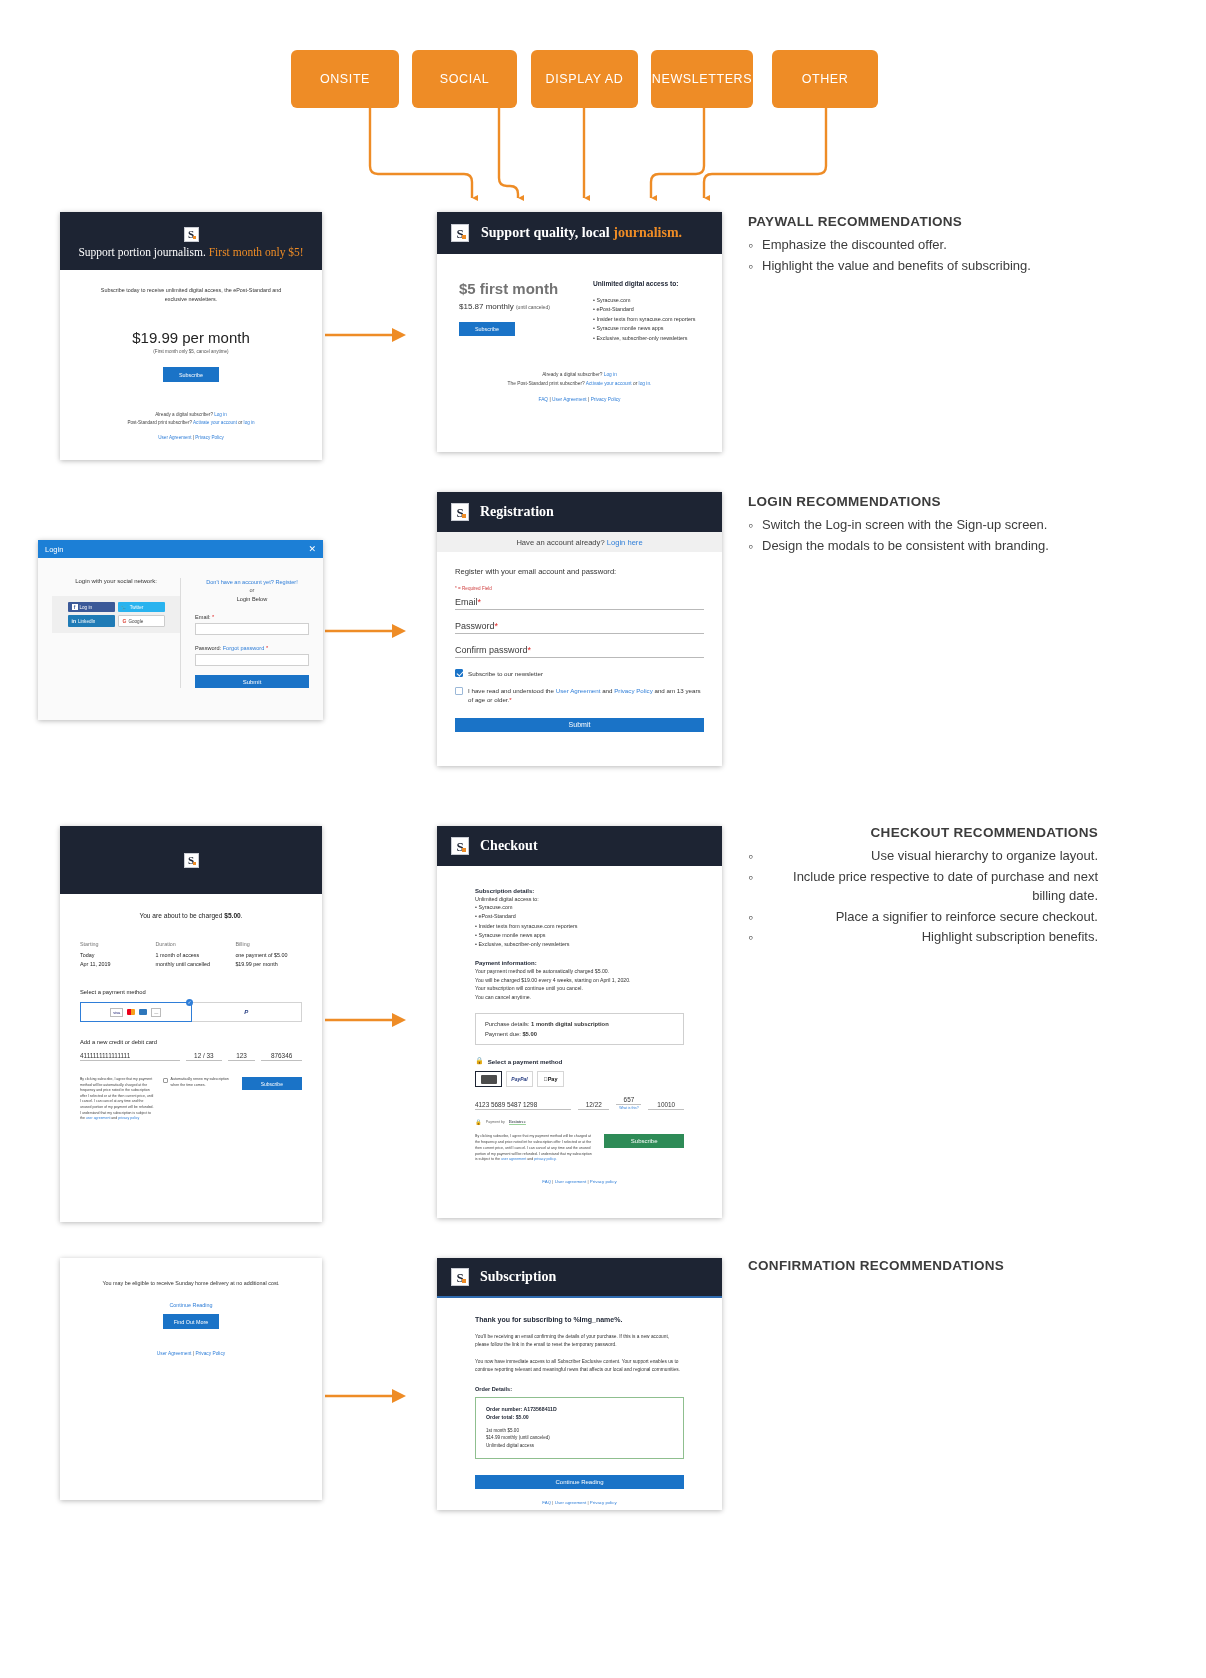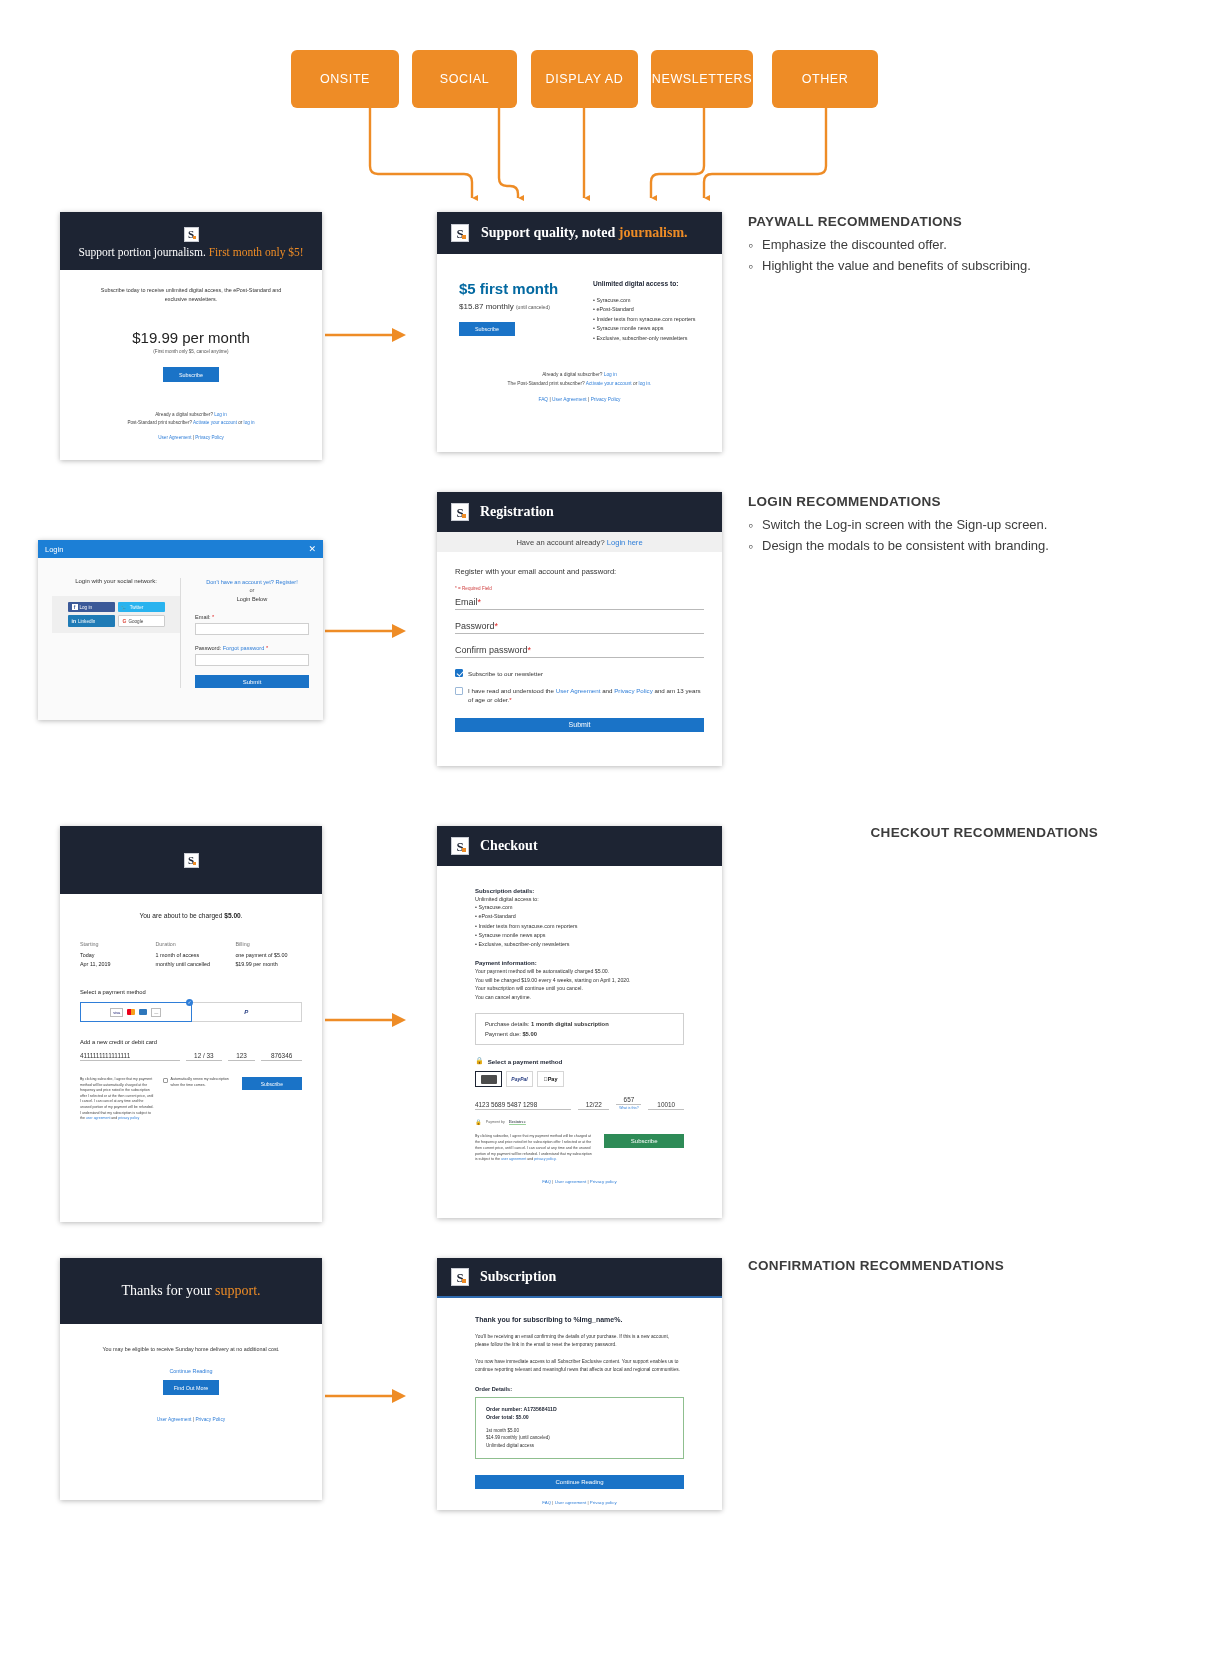--- a/index.html
+++ b/index.html
@@ -227,26 +227,26 @@
     </div>
   </div>
 
   <div class="screen" id="paywall-new">
     <div class="navy hdr">
       <div class="logo-tile" style="width:18px;height:18px;">
         <span class="s" style="font-size:13px;">S</span>
         <span class="dot" style="width:4px;height:4px;right:2px;bottom:2px;"></span>
       </div>
       <div class="serif" style="font-size:14px;color:#fff;font-weight:bold;">
-        <span>Support quality, noted </span><span class="orange-t">journalism.</span>
+        <span>Support quality, local </span><span class="orange-t">journalism.</span>
       </div>
     </div>
     <div style="padding:26px 22px 0;display:flex;gap:24px;">
       <div style="width:110px;">
-        <div style="font-size:15px;font-weight:bold;color:#0369a1;">$5 first month</div>
+        <div style="font-size:15px;font-weight:bold;color:#737373;">$5 first month</div>
         <div style="margin-top:5px;font-size:8px;color:#333;">
           <span>$15.87 monthly</span>
           <span style="font-size:5px;color:#555;">(until canceled)</span>
         </div>
         <div class="btn-blue" style="width:56px;height:14px;margin-top:11px;font-size:5.4px;">
           <span>Subscribe</span>
         </div>
       </div>
       <div style="flex:1;">
         <div style="font-size:6.6px;font-weight:bold;color:#1d2433;">Unlimited digital access to:</div>
@@ -521,25 +521,20 @@
         <span class="link">FAQ</span>
         <span style="color:#666;">|</span>
         <span class="link">User agreement</span>
         <span style="color:#666;">|</span>
         <span class="link">Privacy policy</span>
       </div>
     </div>
   </div>
 
   <div class="screen" id="confirm-old">
-    <div class="navy hdr serif">
-      <span style="font-size:14px;color:#fff;">
-        <span>Thanks for your </span><span class="orange-t">support.</span>
-      </span>
-    </div>
     <div style="padding:22px 24px 0;text-align:center;">
       <div style="font-size:5.4px;color:#333;">You may be eligible to receive Sunday home delivery at no additional cost.</div>
       <div class="link" style="font-size:5.4px;margin-top:16px;">Continue Reading</div>
       <div class="btn-blue" style="width:56px;height:15px;margin:6px auto 0;font-size:5.4px;">
         <span>Find Out More</span>
       </div>
       <div style="margin-top:22px;font-size:4.8px;">
         <span class="link">User Agreement</span>
         <span style="color:#555;">|</span>
         <span class="link">Privacy Policy</span>
@@ -597,19 +592,25 @@
   <div class="rec" style="left:748px;top:214px;">
     <h3>PAYWALL RECOMMENDATIONS</h3>
     <ul>
       <li>Emphasize the discounted offer.</li>
       <li>Highlight the value and benefits of subscribing.</li>
     </ul>
   </div>
 
   <div class="rec" style="left:748px;top:825px;text-align:right;">
     <h3>CHECKOUT RECOMMENDATIONS</h3>
+    <ul>
+      <li>Use visual hierarchy to organize layout.</li>
+      <li>Include price respective to date of purchase and next billing date.</li>
+      <li>Place a signifier to reinforce secure checkout.</li>
+      <li>Highlight subscription benefits.</li>
+    </ul>
   </div>
 
   <div class="rec" style="left:748px;top:1258px;">
     <h3>CONFIRMATION RECOMMENDATIONS</h3>
   </div>
 
 </div>
 
 </body></html>

